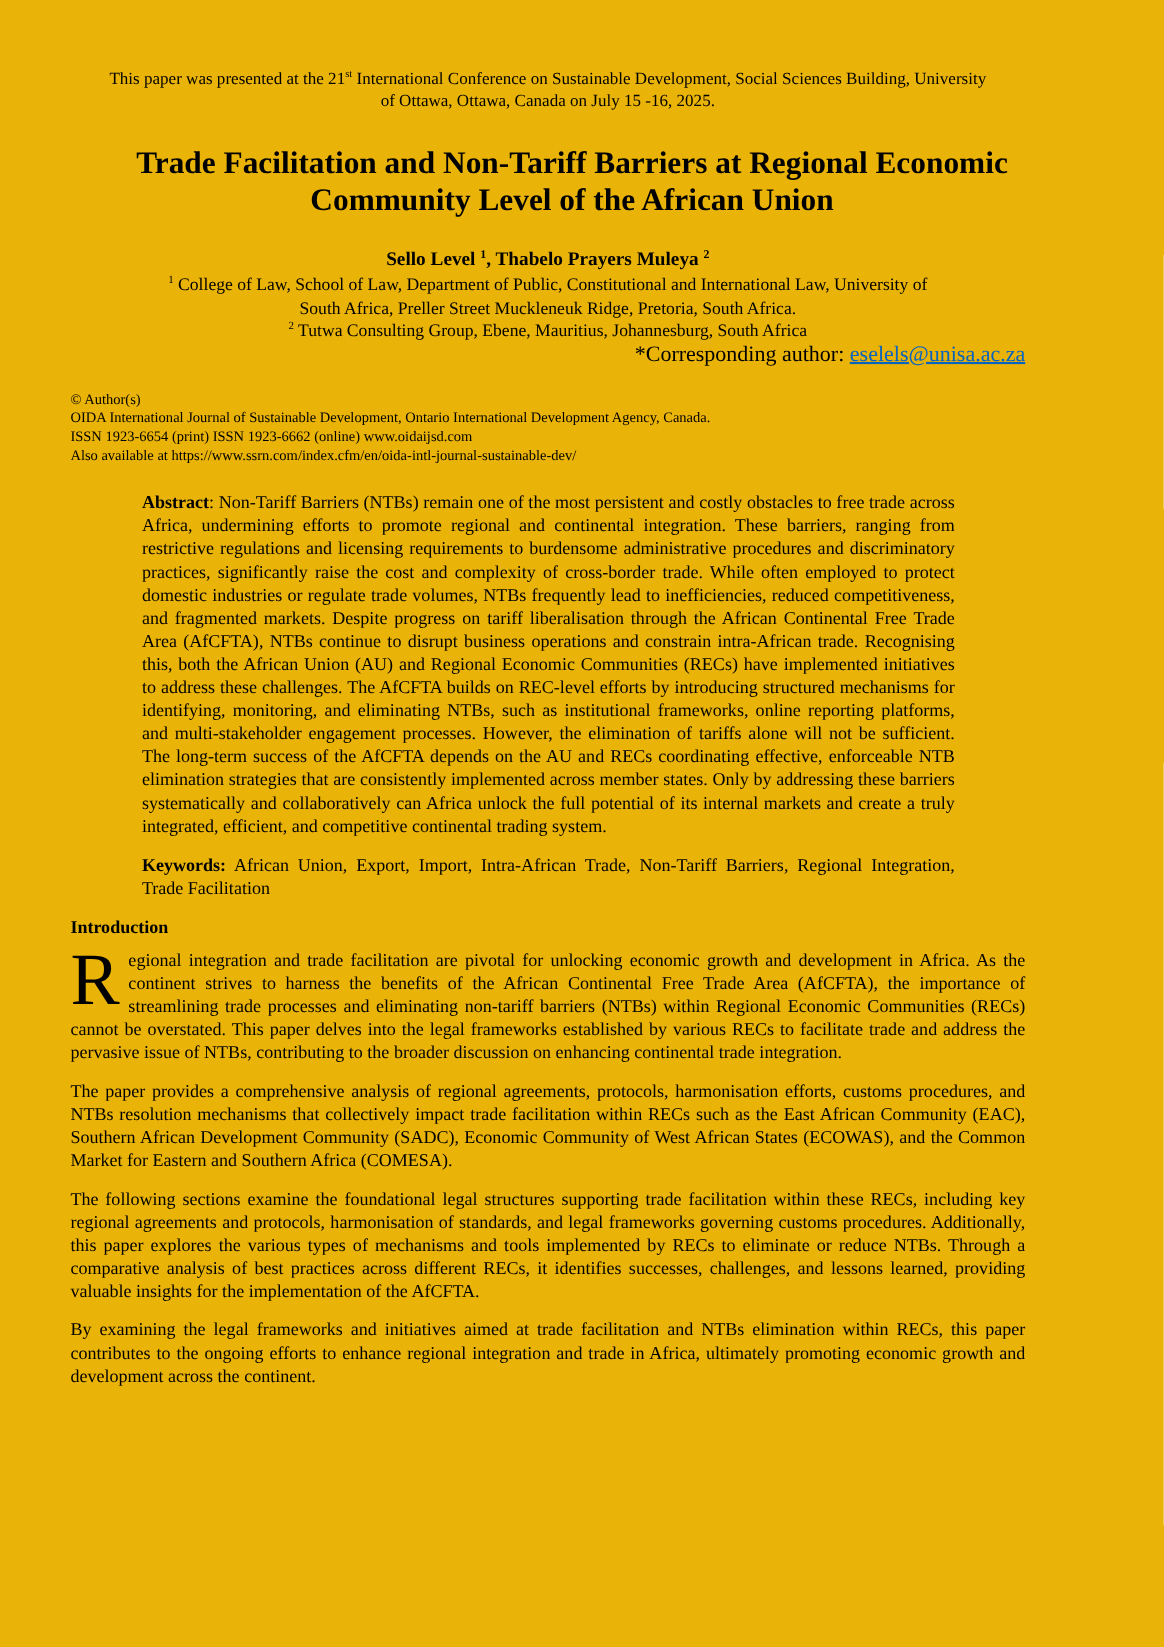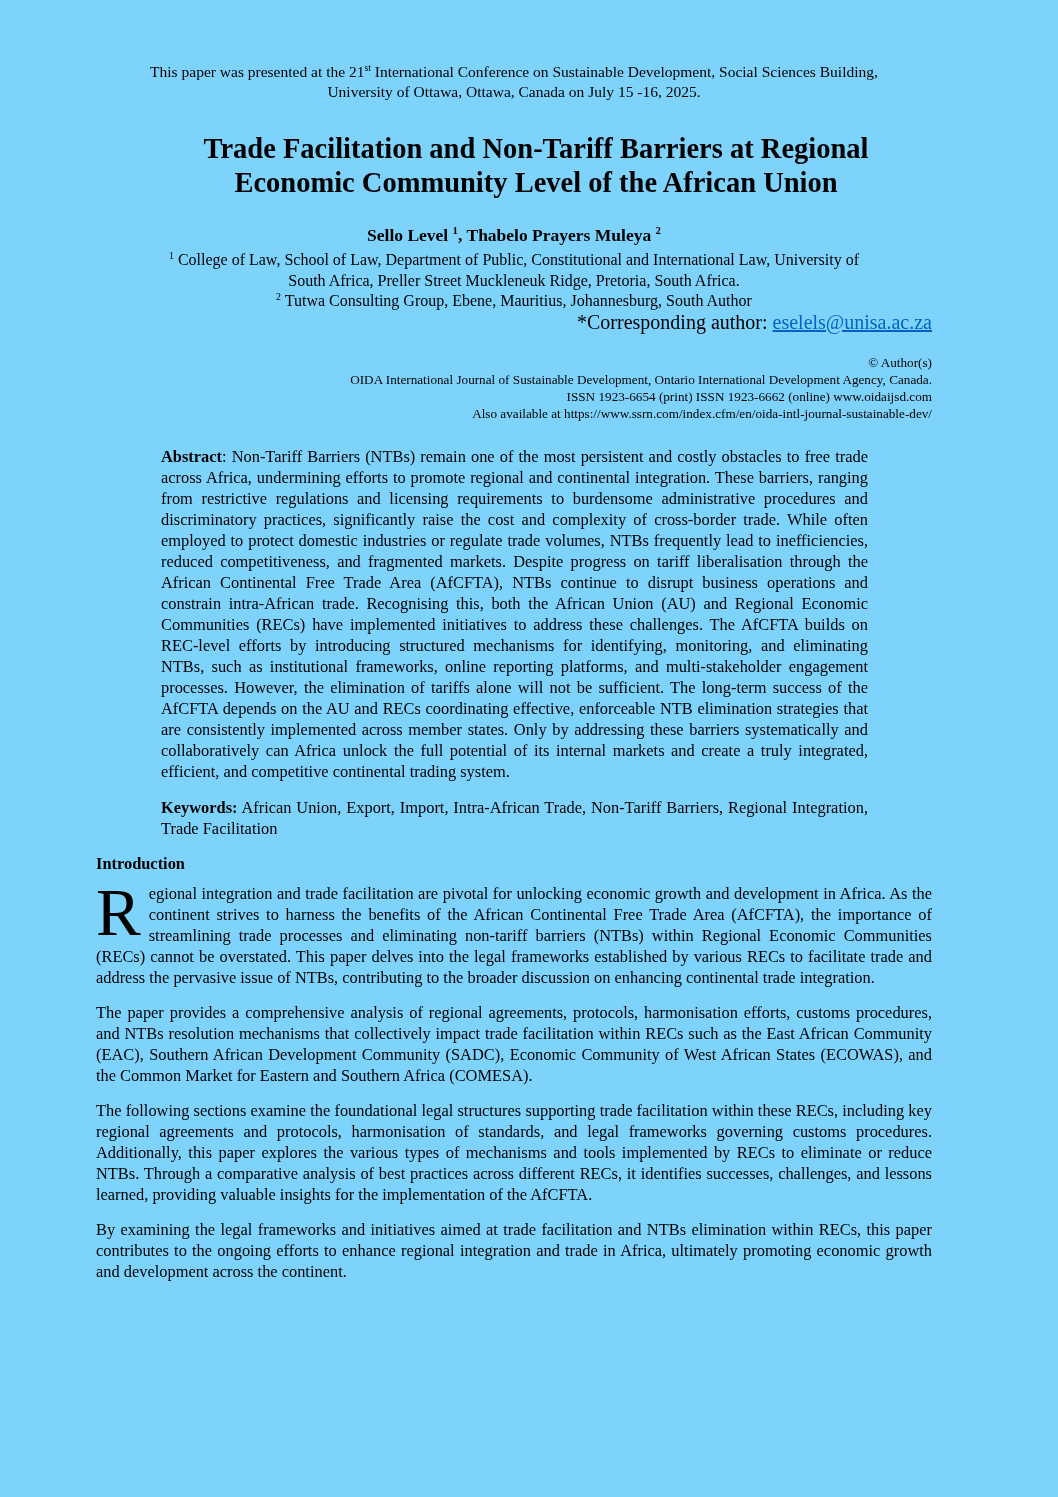--- a/index.html
+++ b/index.html
@@ -5,25 +5,25 @@
   html, body {
     margin: 0;
     padding: 0;
     background: #ffffff;
   }
   .page {
     position: relative;
     width: 1058px;
     height: 1497px;
     margin: 0 auto;
-    background: #7dd3fc;
+    background: #eab308;
     color: #000000;
     font-family: "Liberation Serif", serif;
     box-sizing: border-box;
-    padding: 62px 126px 40px 96px;
+    padding: 62px 126px 40px 64px;
     overflow: hidden;
   }
   .conference-note {
     text-align: center;
     font-size: 15.5px;
     line-height: 20px;
     margin: 0 30px;
   }
   .paper-title {
     text-align: center;
@@ -52,21 +52,21 @@
   .corresponding-line {
     text-align: right;
     font-size: 20px;
     line-height: 20.5px;
   }
   .email-link {
     color: #0563C1;
     text-decoration: underline;
   }
   .copyright-block {
-    text-align: right;
+    text-align: left;
     font-size: 13.2px;
     line-height: 17px;
     margin-top: 22px;
   }
   .abstract-block {
     margin: 24px 64px 0 65px;
     text-align: justify;
     font-size: 16.4px;
     line-height: 21px;
   }
@@ -115,21 +115,21 @@
 
   <div class="authors-line">
     <span>Sello Level </span><sup>1</sup><span>, </span><span>Thabelo Prayers Muleya </span><sup>2</sup>
   </div>
 
   <div class="affiliations">
     <div class="affiliation-block">
       <sup>1</sup><span> College of Law, School of Law, Department of Public, Constitutional and International Law, University of South Africa, Preller Street Muckleneuk Ridge, Pretoria, South Africa.</span>
     </div>
     <div class="affiliation-block">
-      <sup>2</sup><span> Tutwa Consulting Group, Ebene, Mauritius, Johannesburg, South Author</span>
+      <sup>2</sup><span> Tutwa Consulting Group, Ebene, Mauritius, Johannesburg, South Africa</span>
     </div>
     <div class="corresponding-line">
       <span>*Corresponding author: </span><a href="#" class="email-link">eselels@unisa.ac.za</a>
     </div>
   </div>
 
   <div class="copyright-block">
     <div>© Author(s)</div>
     <div>OIDA International Journal of Sustainable Development, Ontario International Development Agency, Canada.</div>
     <div>ISSN 1923-6654 (print) ISSN 1923-6662 (online) www.oidaijsd.com</div>

